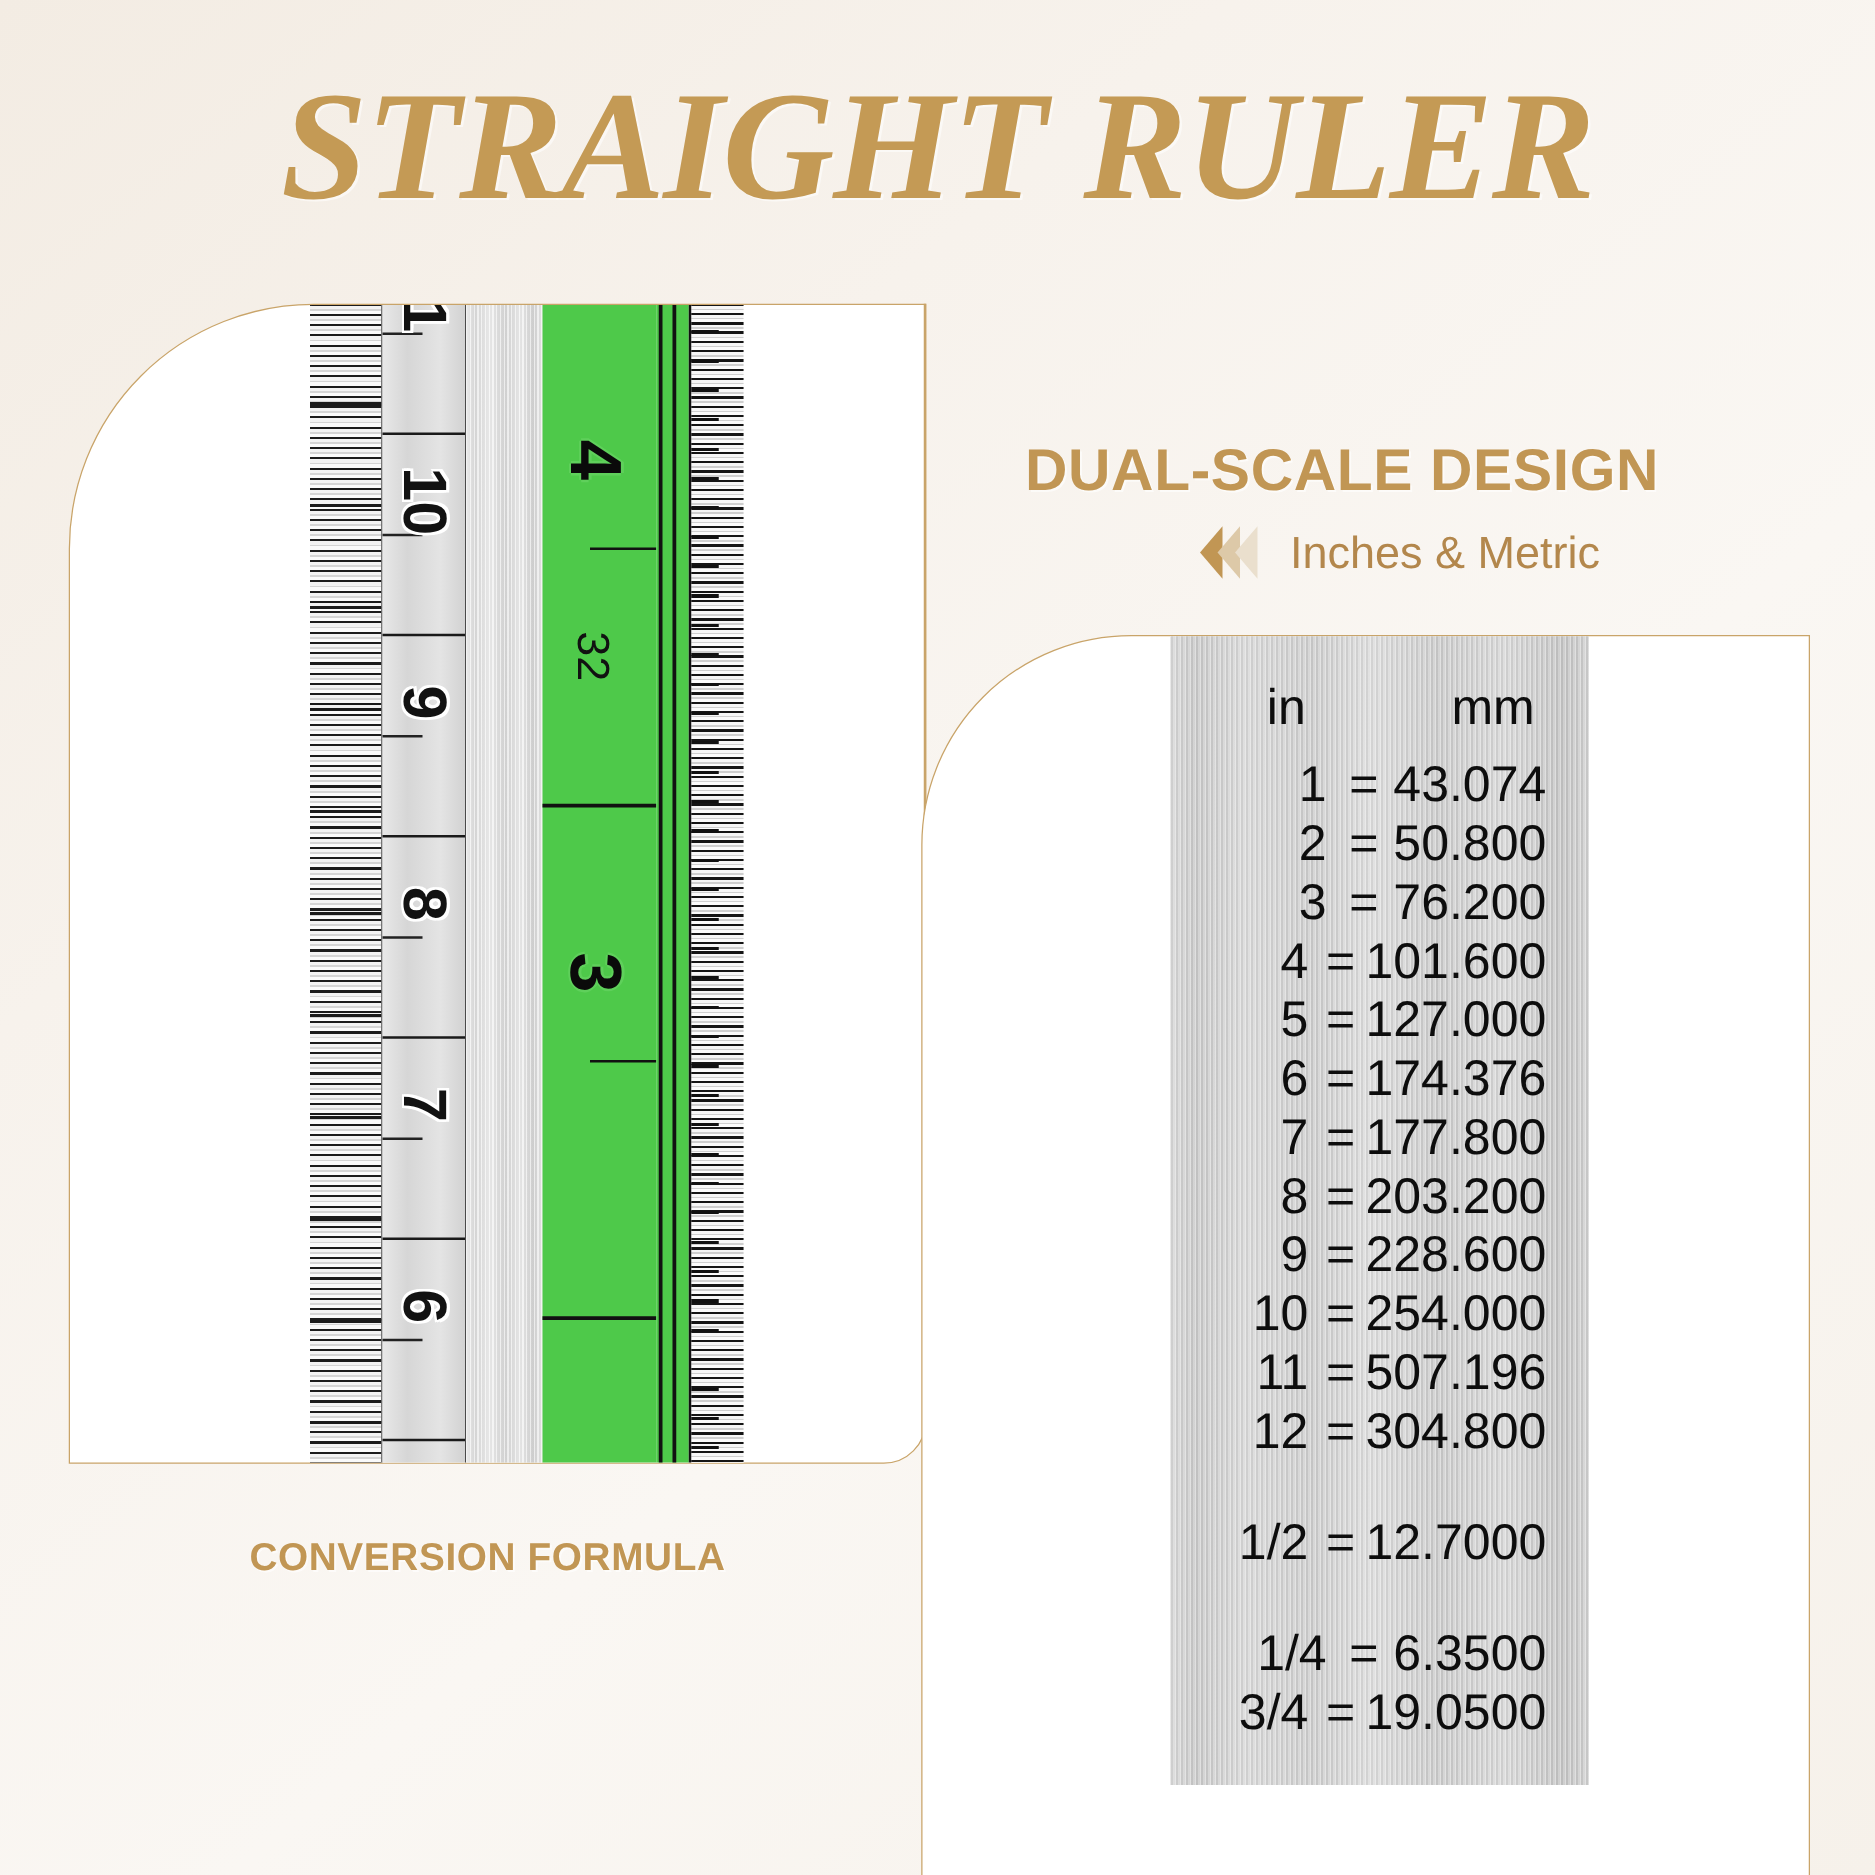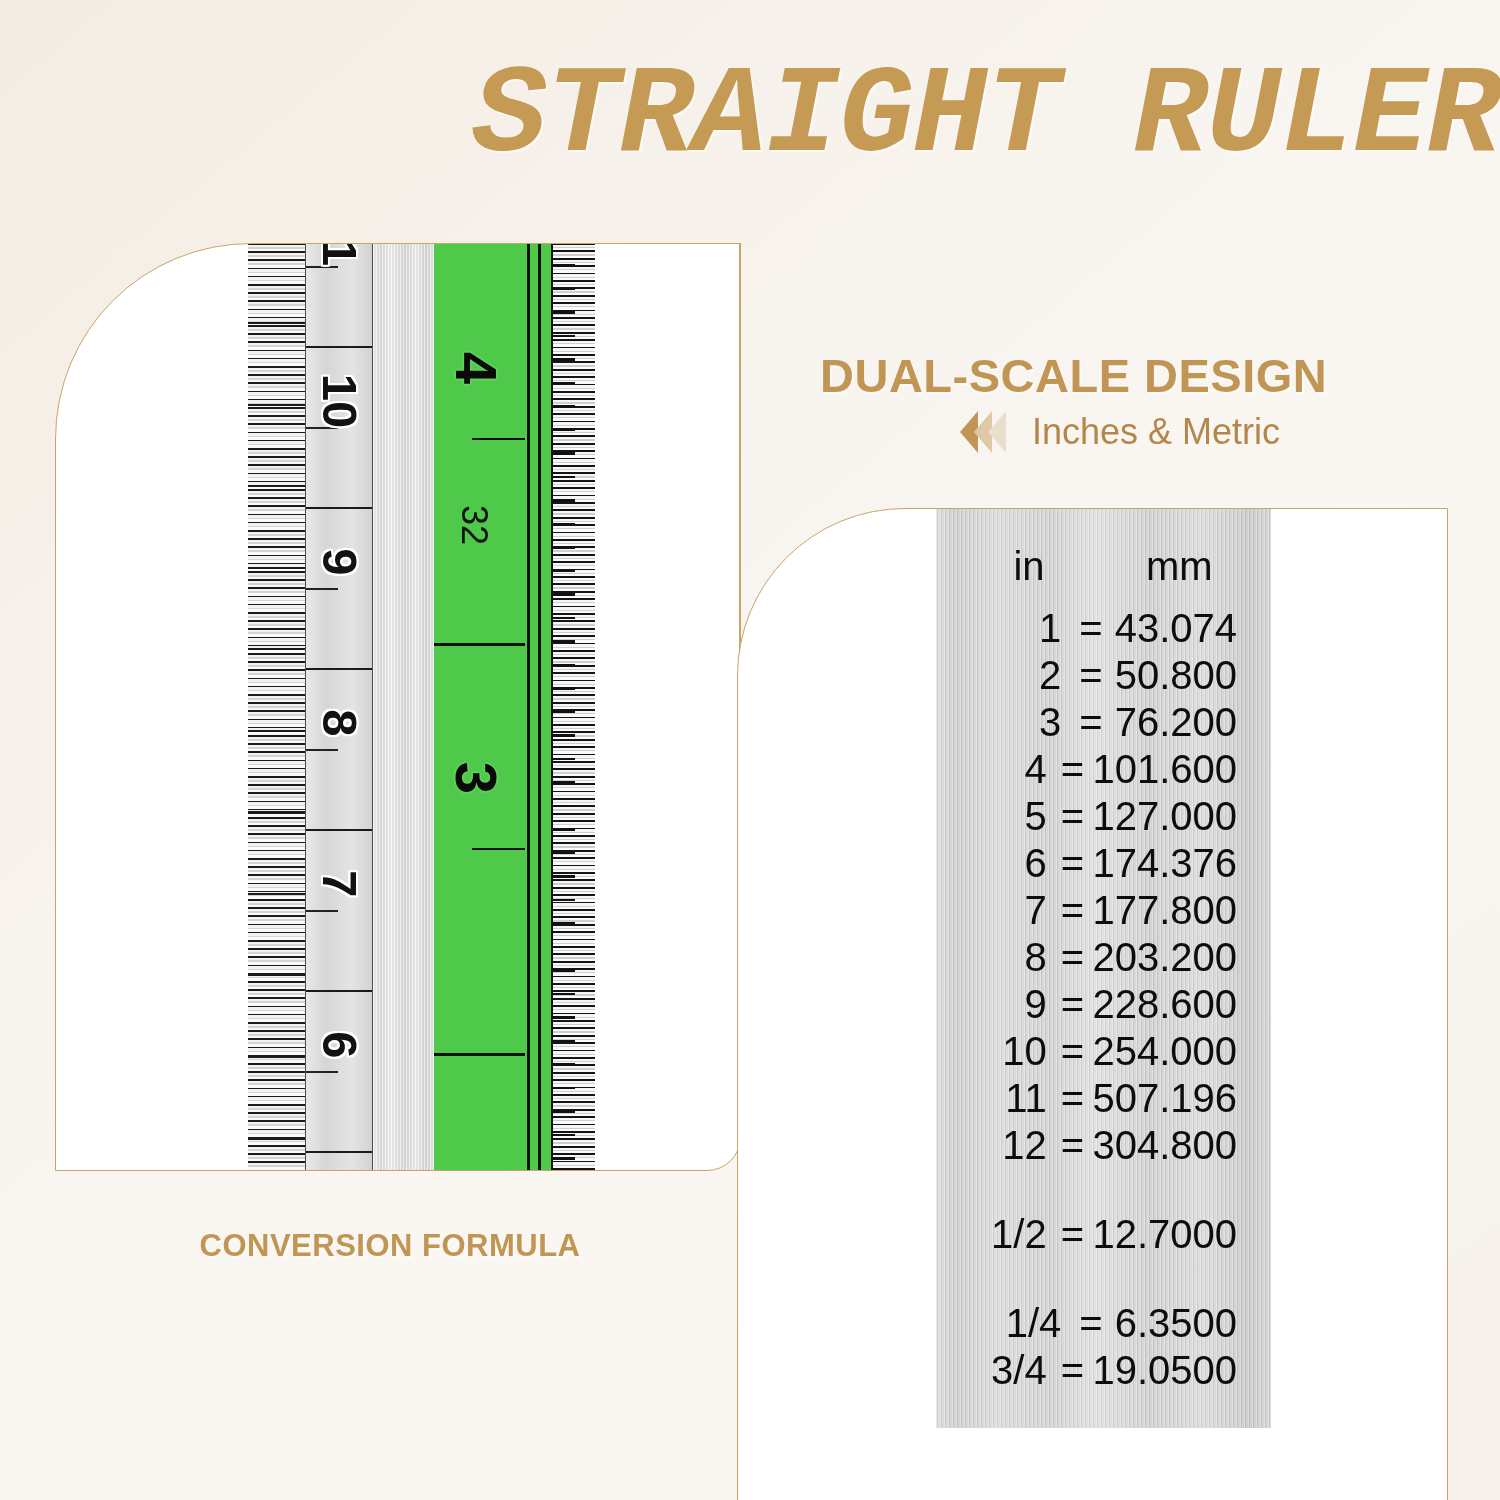--- a/index.html
+++ b/index.html
@@ -15,22 +15,22 @@
     background: linear-gradient(140deg, #f3ece3 0%, #f7f2ec 30%, #faf7f3 60%, #f6f1ea 100%);
     position: relative;
   }
 
   
   .page-title {
     position: absolute;
     left: 0;
     top: 52px;
     width: 1500px;
-    text-align: right;
-    font-family: Liberation Mono, monospace;
+    text-align: center;
+    font-family: Liberation Serif, serif;
     font-size: 124px;
     font-weight: bold;
     font-style: italic;
     letter-spacing: -1px;
     color: #c49a55;
     text-shadow: 2px 2px 0 rgba(255,255,255,0.55);
     white-space: nowrap;
     line-height: 1.05;
   }
 
@@ -247,21 +247,21 @@
     font-family: "Liberation Sans", sans-serif;
     font-size: 40px;
     line-height: 1.0;
   }
   .tbl-head {
     display: flex;
     margin-bottom: 22px;
   }
   .tbl-head .h-in  { width: 118px; text-align: center; }
   .tbl-head .h-eq  { width: 58px; }
-  .tbl-head .h-mm  { flex: 1; text-align: left; }
+  .tbl-head .h-mm  { flex: 1; text-align: center; }
 
   .trow {
     display: flex;
     align-items: baseline;
     height: 47px;
   }
   .trow .c-in { width: 118px; text-align: right; padding-right: 6px; }
   .trow .c-eq { width: 58px; text-align: center; }
   .trow .c-mm { flex: 1; text-align: right; padding-right: 6px; }
 
@@ -284,21 +284,21 @@
     text-shadow: 1.5px 1.5px 0 rgba(255,255,255,0.6);
     white-space: nowrap;
   }
   .sub-gold {
     font-family: "Liberation Sans", sans-serif;
     font-size: 36px;
     color: #b3874c;
     white-space: nowrap;
   }
   .dual-row {
-    margin-top: 8px;
+    margin-top: 18px;
     display: flex;
     align-items: center;
     justify-content: center;
     gap: 30px;
   }
 
   
   .block-conv {
     position: absolute;
     left: 40px;

